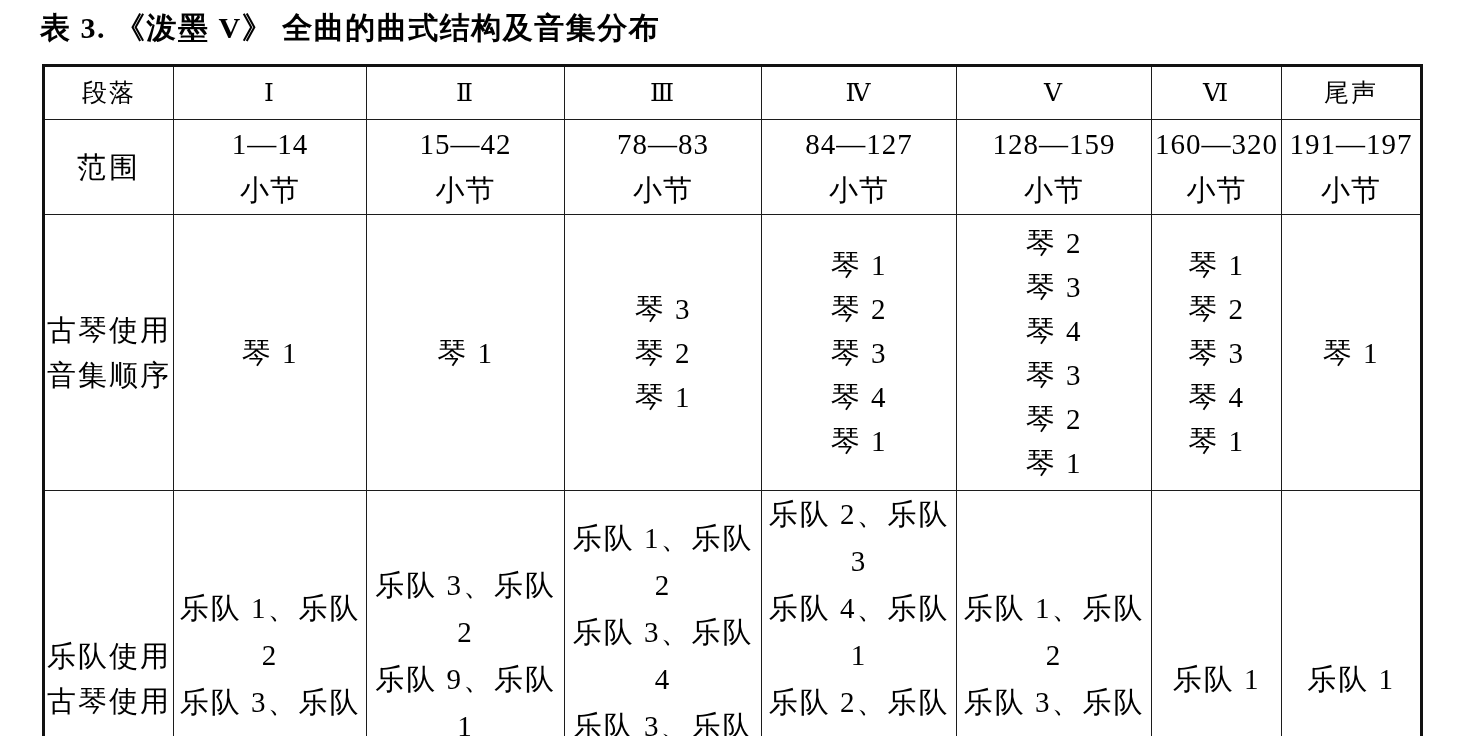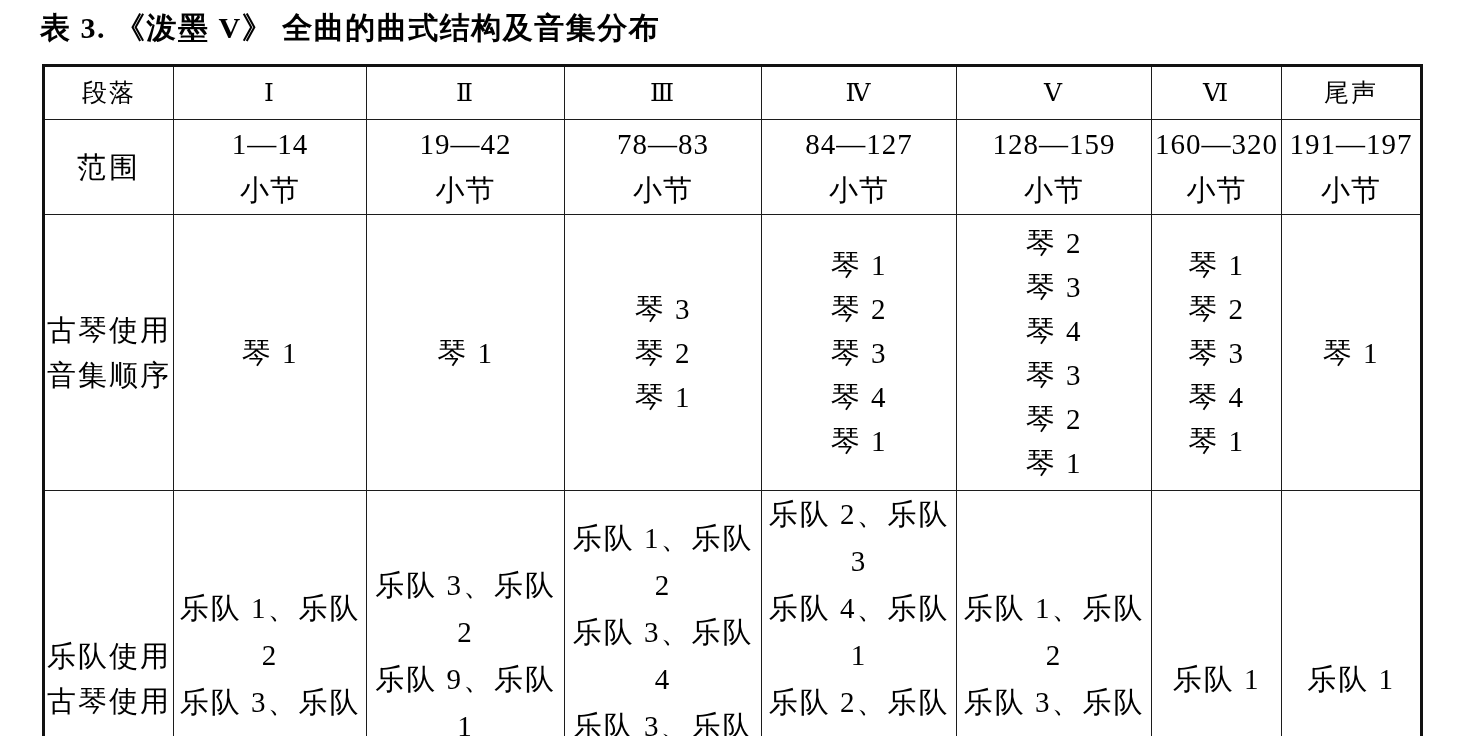--- a/index.html
+++ b/index.html
@@ -102,21 +102,21 @@
       <td>Ⅳ</td>
       <td>Ⅴ</td>
       <td>Ⅵ</td>
       <td>尾声</td>
     </tr>
 
     <tr class="range-row">
       <td class="row-label">范围</td>
       <td>1—14
 小节</td>
-      <td>19—42
+      <td>15—42
 小节</td>
       <td>78—83
 小节</td>
       <td>84—127
 小节</td>
       <td>128—159
 小节</td>
       <td>160—320
 小节</td>
       <td>191—197

